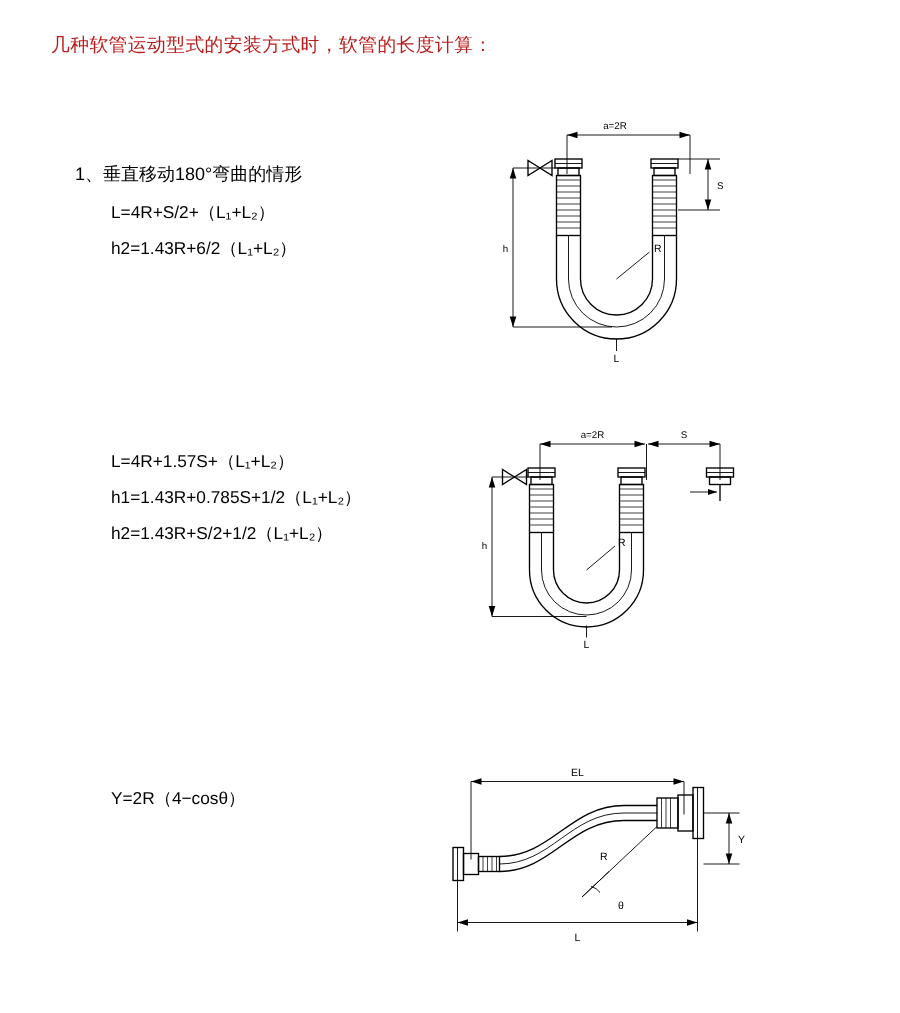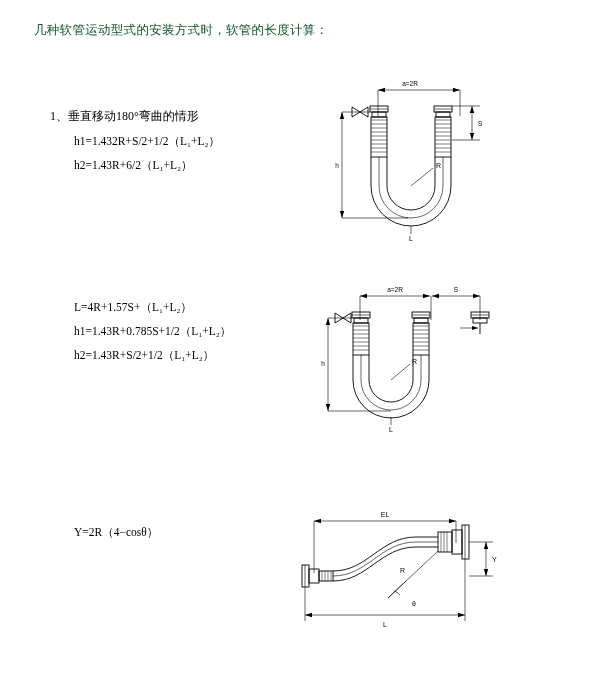--- a/index.html
+++ b/index.html
@@ -19,37 +19,36 @@
     position: relative;
     width: 600px;
     height: 675px;
   }
   .heading {
     position: absolute;
     left: 34px;
     top: 22px;
     font-size: 12.5px;
     letter-spacing: 0.3px;
-    color: #14532d;
+    color: #b91c1c;
     white-space: nowrap;
   }
   .section {
     position: absolute;
     left: 0;
     width: 600px;
   }
   .sec1 { top: 108px; }
   .sec2 { top: 300px; }
   .sec3 { top: 525px; }
 
   .text-col {
     position: absolute;
     left: 50px;
     width: 250px;
-    font-family: Liberation Serif, serif;
   }
   .sec-title {
     font-size: 12px;
     white-space: nowrap;
     margin-bottom: 9px;
   }
   .formula {
     font-size: 11.5px;
     white-space: nowrap;
     margin: 0 0 9px 24px;
@@ -76,21 +75,21 @@
 </head>
 <body>
 
 <div class="page">
 
   <div class="heading">几种软管运动型式的安装方式时，软管的长度计算：</div>
 
   <div class="section sec1">
     <div class="text-col">
       <div class="sec-title">1、垂直移动180°弯曲的情形</div>
-      <div class="formula">h1=1.432R+S/2+1/2（L₁+L₂）</div>
+      <div class="formula">L=4R+S/2+（L₁+L₂）</div>
       <div class="formula">h2=1.43R+6/2（L₁+L₂）</div>
     </div>
 
     <div class="fig fig1">
       <svg width="230" height="210" viewBox="0 0 230 210">
 
         <line class="dim" x1="78" y1="22" x2="160" y2="22"></line>
         <path class="fillblk" d="M78,22 l7,-2.2 l0,4.4 z"></path>
         <path class="fillblk" d="M160,22 l-7,-2.2 l0,4.4 z"></path>
         <text x="110" y="18" font-size="6.5" text-anchor="middle">a=2R</text>

